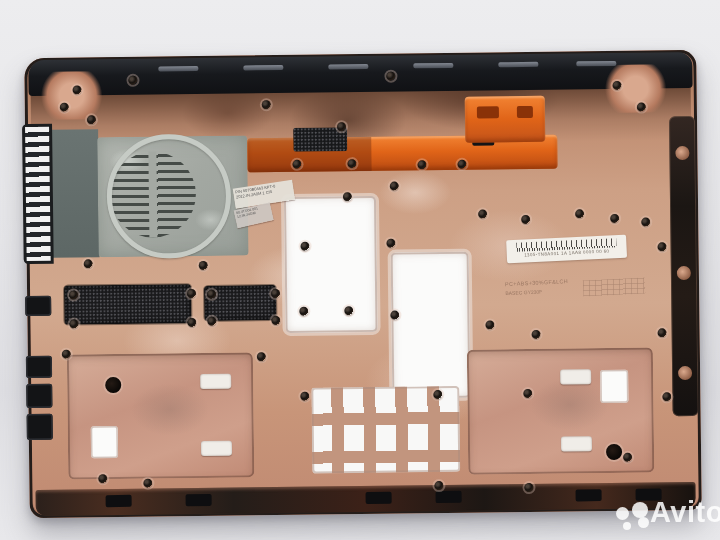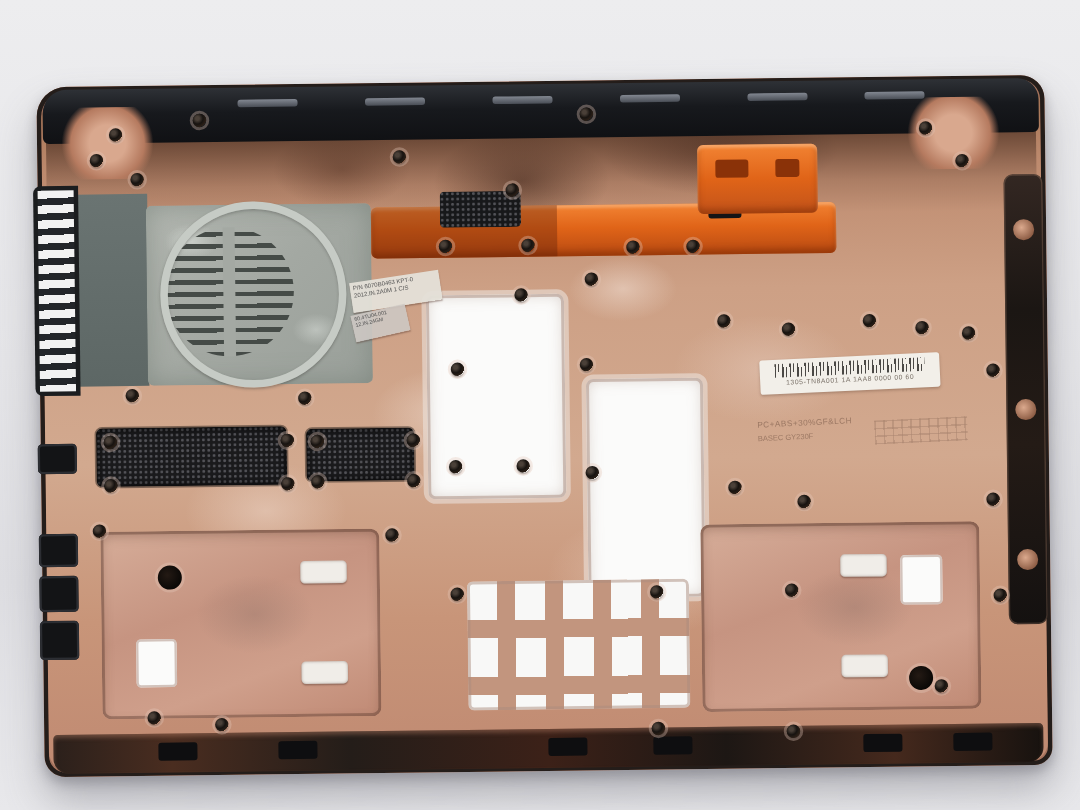--- a/index.html
+++ b/index.html
@@ -274,13 +274,20 @@
       <div class="screw" style="left: 244px; top: 261px;"></div>
       <div class="screw" style="left: 48px; top: 28px;"></div>
       <div class="screw" style="left: 588px; top: 30px;"></div>
       <div class="screw" style="left: 612px; top: 52px;"></div>
       <div class="port" style="top: 238px; height: 20px;"></div>
       <div class="port" style="top: 298px; height: 22px;"></div>
       <div class="port" style="top: 326px; height: 24px;"></div>
       <div class="port" style="top: 356px; height: 26px;"></div>
     </div>
 
+  <div class="watermark">
+    <div class="wm-dot wm-d1"></div>
+    <div class="wm-dot wm-d2"></div>
+    <div class="wm-dot wm-d3"></div>
+    <div class="wm-dot wm-d4"></div>
+    <span class="wm-text">Avito</span>
+  </div>
 </div>
 
 </body></html>

